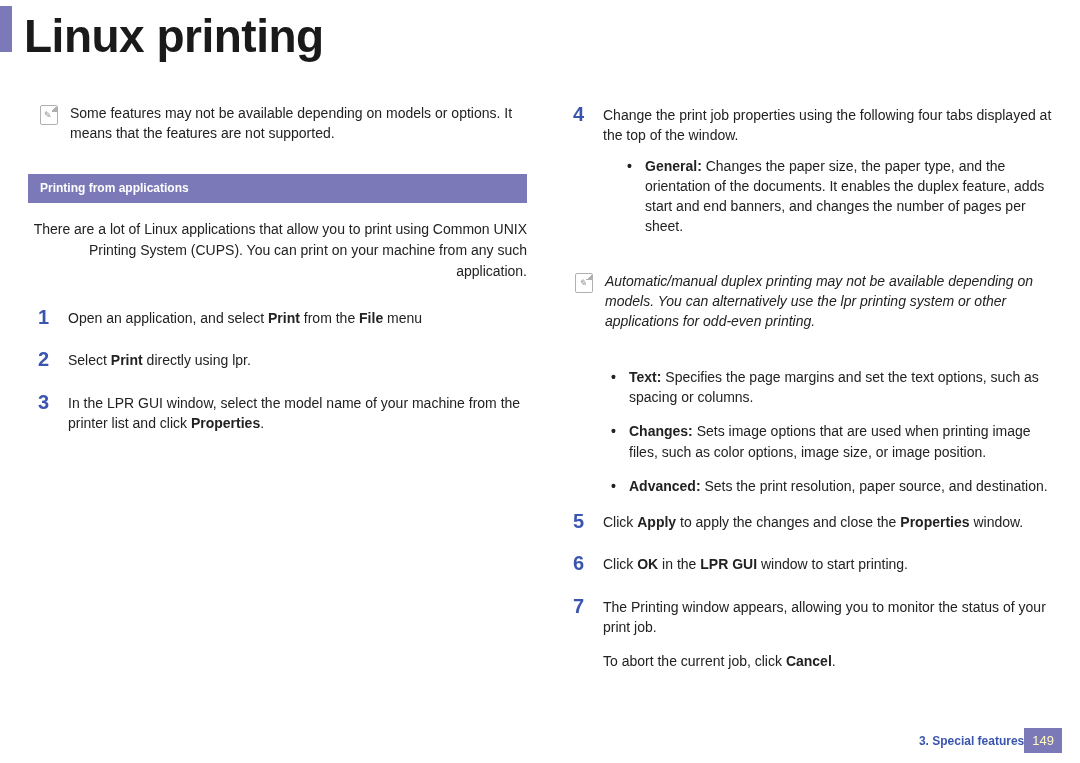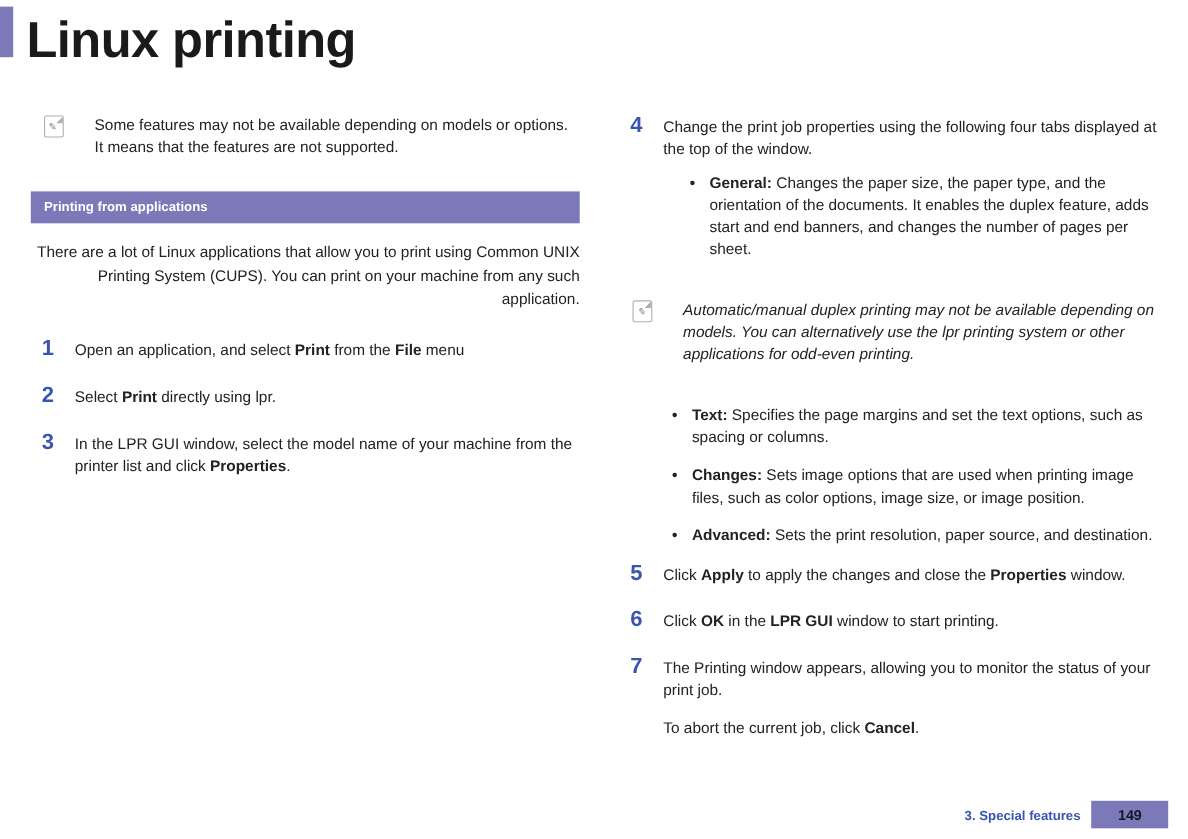--- a/index.html
+++ b/index.html
@@ -36,21 +36,21 @@
     gap: 36px;
   }
   .col {
     flex: 1;
     font-size: 14px;
     line-height: 1.45;
     color: #222;
   }
   .note-block {
     display: flex;
-    gap: 28px;
+    gap: 12px;
     padding-left: 12px;
     margin-bottom: 30px;
   }
   .note-icon {
     flex-shrink: 0;
     width: 18px;
     height: 20px;
     border: 1px solid #b0b0b0;
     border-radius: 2px;
     position: relative;
@@ -118,33 +118,32 @@
     left: 0;
     top: 0;
     font-weight: bold;
   }
   .footer {
     position: absolute;
     bottom: 10px;
     right: 18px;
     display: flex;
     align-items: center;
-    gap: 10px;
   }
   .footer-chapter {
     color: #3a55b0;
     font-weight: 700;
     font-size: 12px;
   }
   .footer-page {
     background: #7b79b8;
-    color: #0f172a;
-    font-weight: 700;
+    color: #fef9c3;
+    font-weight: 400;
     font-size: 13px;
-    padding: 5px 24px;
+    padding: 5px 8px;
   }
   b { font-weight: 700; }
   .extra-para { margin-top: 14px; }
 </style>
 </head>
 <body>
 
 <div class="title-bar">
   <div class="title-accent"></div>
   <h1 class="page-title">Linux printing</h1>

